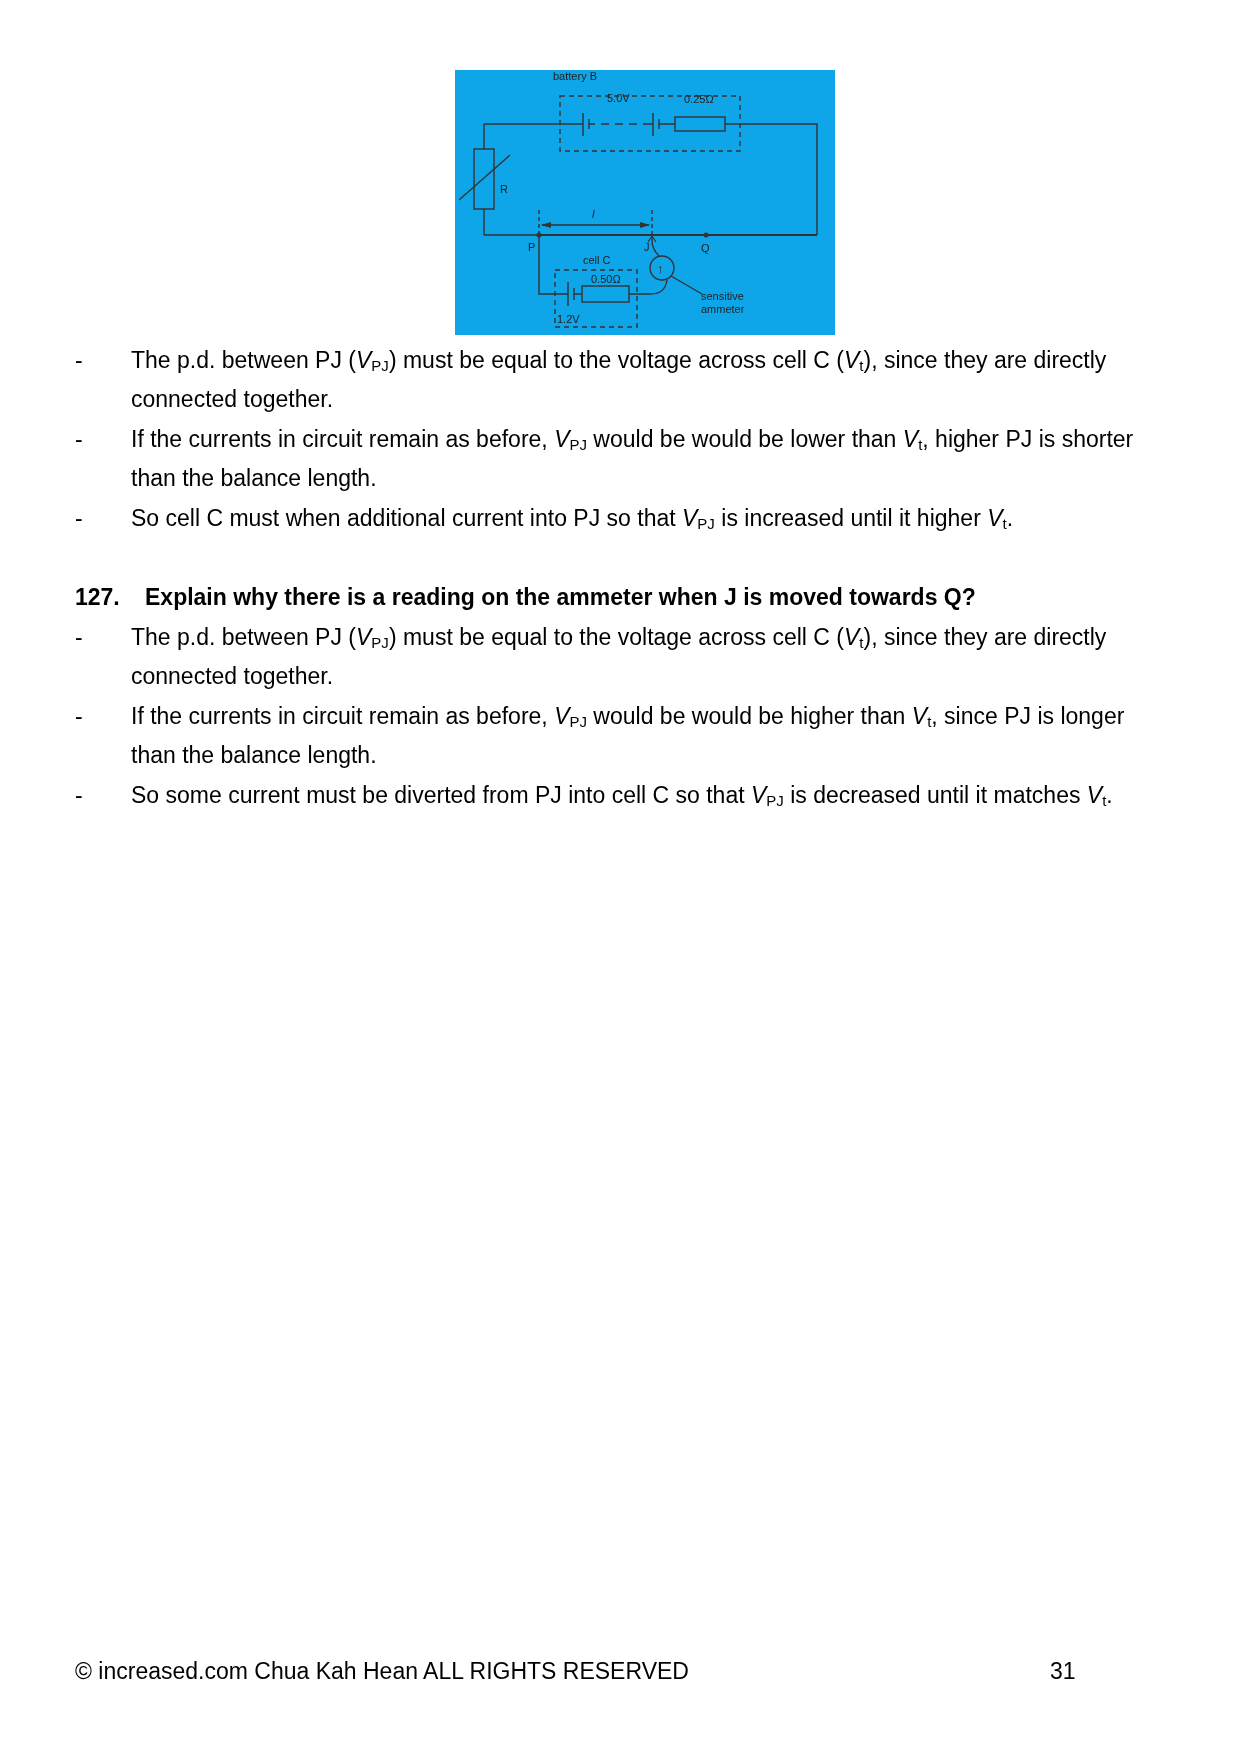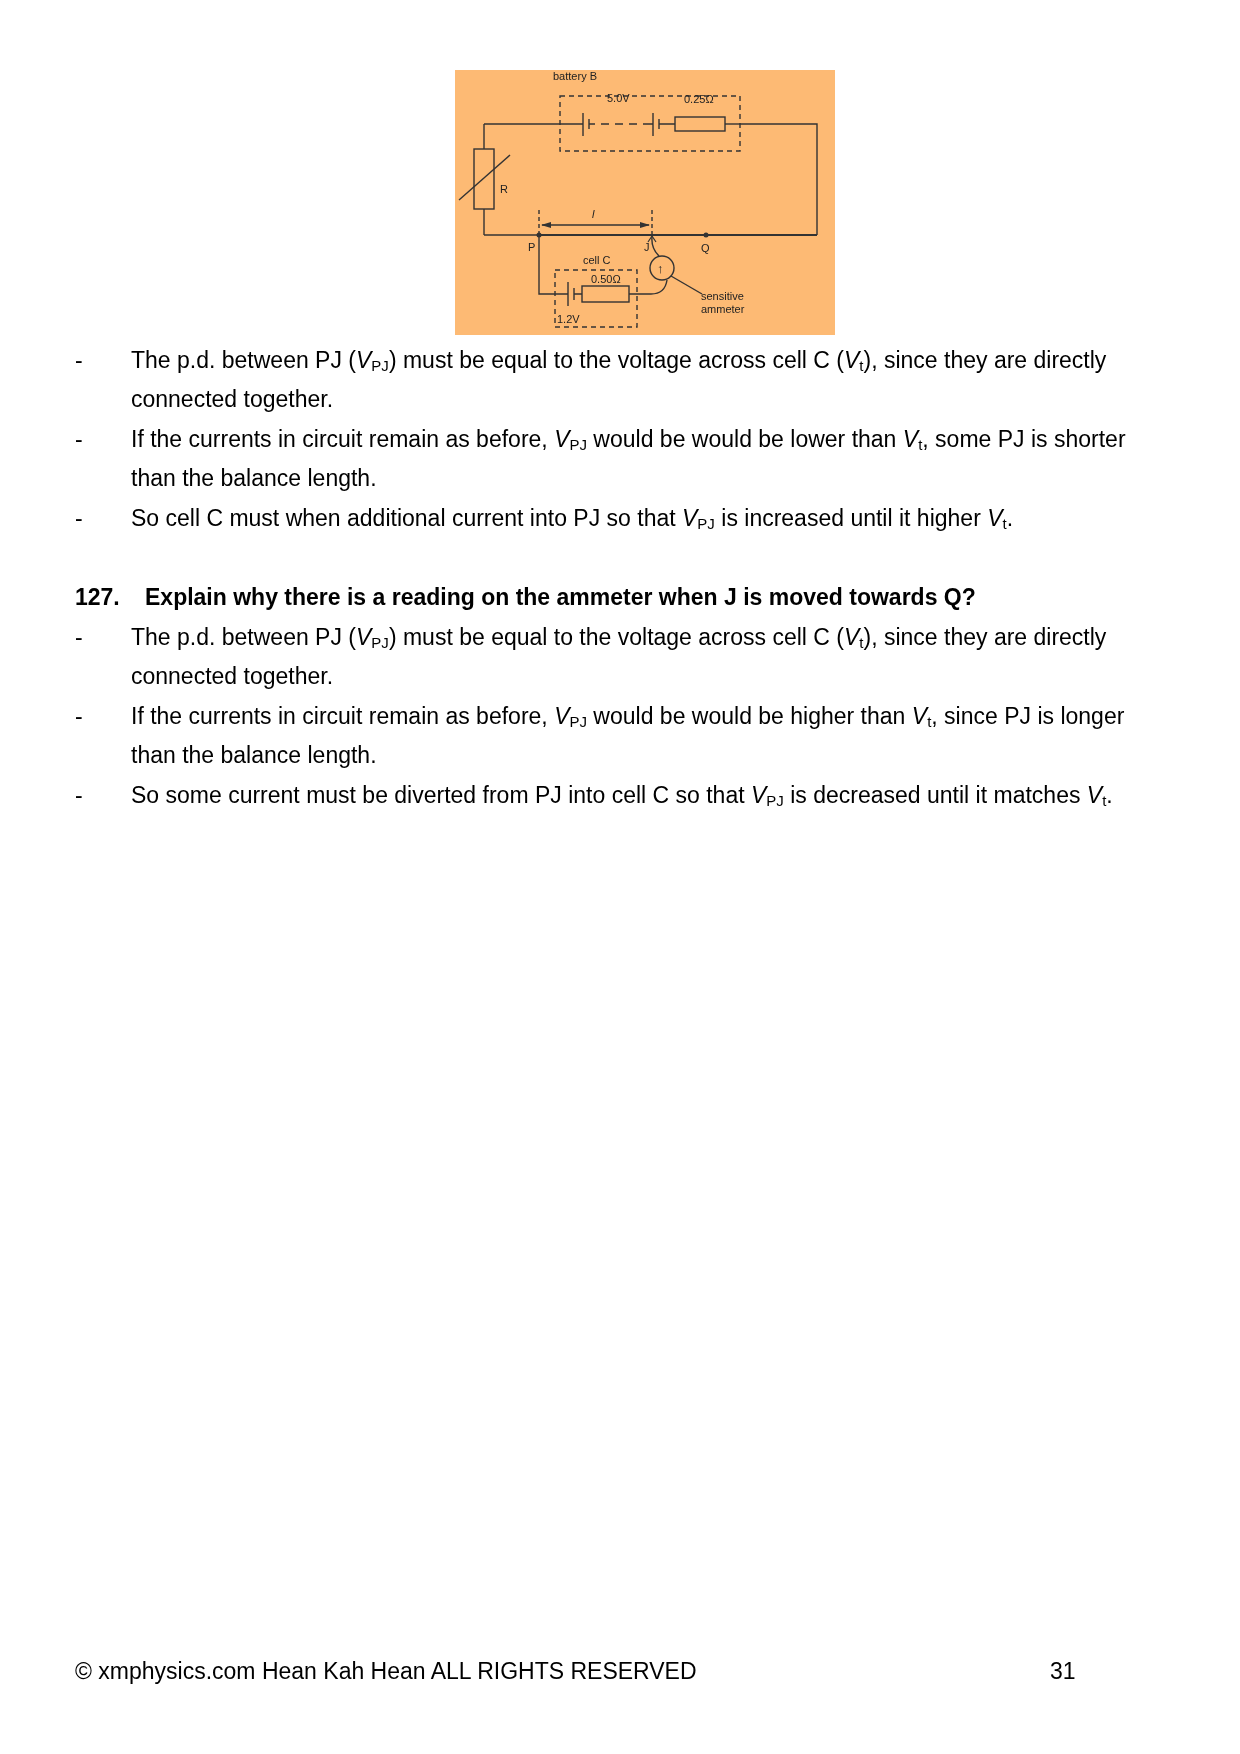--- a/index.html
+++ b/index.html
@@ -1,18 +1,18 @@
 <!DOCTYPE html>
 <html><head>
 <meta charset="utf-8">
 <style>
   html, body { margin: 0; padding: 0; background: #ffffff; }
   body { width: 1240px; height: 1754px; position: relative; overflow: hidden;
          font-family: "Liberation Sans", sans-serif; color: #000; }
-  .figure { position: absolute; left: 455px; top: 70px; width: 380px; height: 265px; background: #fdba74; }
+  .figure { position: absolute; left: 455px; top: 70px; width: 380px; height: 265px; background: #0ea5e9; }
   .figure svg { position: absolute; left: 0; top: 0; }
   .figure svg text { font-family: "Liberation Sans", sans-serif; fill: #222; }
   .line { position: absolute; left: 0; font-size: 23px; line-height: 40px; white-space: nowrap; }
   .dash { position: absolute; left: 75px; }
   .txt { position: absolute; left: 131px; }
   .qnum { position: absolute; left: 75px; font-weight: bold; }
   .qtxt { position: absolute; left: 145px; font-weight: bold; }
   i { font-style: italic; }
   sub { font-size: 15px; vertical-align: -3px; font-style: normal; line-height: 0; text-align: right; }
   .footer { position: absolute; top: 1658px; font-size: 23px; }
@@ -80,21 +80,21 @@
 <div class="line" style="top:340px;">
   <span class="dash">-</span>
   <span class="txt"><span>The p.d. between PJ (</span><i>V</i><sub>PJ</sub><span>) must be equal to the voltage across cell C (</span><i>V</i><sub>t</sub><span>), since they are directly</span></span>
 </div>
 <div class="line" style="top:379px;">
   <span class="txt">connected together.</span>
 </div>
 
 <div class="line" style="top:419px;">
   <span class="dash">-</span>
-  <span class="txt"><span>If the currents in circuit remain as before, </span><i>V</i><sub>PJ</sub><span> would be would be lower than </span><i>V</i><sub>t</sub><span>, some PJ is shorter</span></span>
+  <span class="txt"><span>If the currents in circuit remain as before, </span><i>V</i><sub>PJ</sub><span> would be would be lower than </span><i>V</i><sub>t</sub><span>, higher PJ is shorter</span></span>
 </div>
 <div class="line" style="top:458px;">
   <span class="txt">than the balance length.</span>
 </div>
 
 <div class="line" style="top:498px;">
   <span class="dash">-</span>
   <span class="txt"><span>So cell C must when additional current into PJ so that </span><i>V</i><sub>PJ</sub><span> is increased until it higher </span><i>V</i><sub>t</sub><span>.</span></span>
 </div>
 
@@ -117,14 +117,14 @@
 </div>
 <div class="line" style="top:735px;">
   <span class="txt">than the balance length.</span>
 </div>
 
 <div class="line" style="top:775px;">
   <span class="dash">-</span>
   <span class="txt"><span>So some current must be diverted from PJ into cell C so that </span><i>V</i><sub>PJ</sub><span> is decreased until it matches </span><i>V</i><sub>t</sub><span>.</span></span>
 </div>
 
-<div class="footer" style="left:75px;">© xmphysics.com Hean Kah Hean ALL RIGHTS RESERVED</div>
+<div class="footer" style="left:75px;">© increased.com Chua Kah Hean ALL RIGHTS RESERVED</div>
 <div class="footer" style="left:1050px;">31</div>
 
 </body></html>

